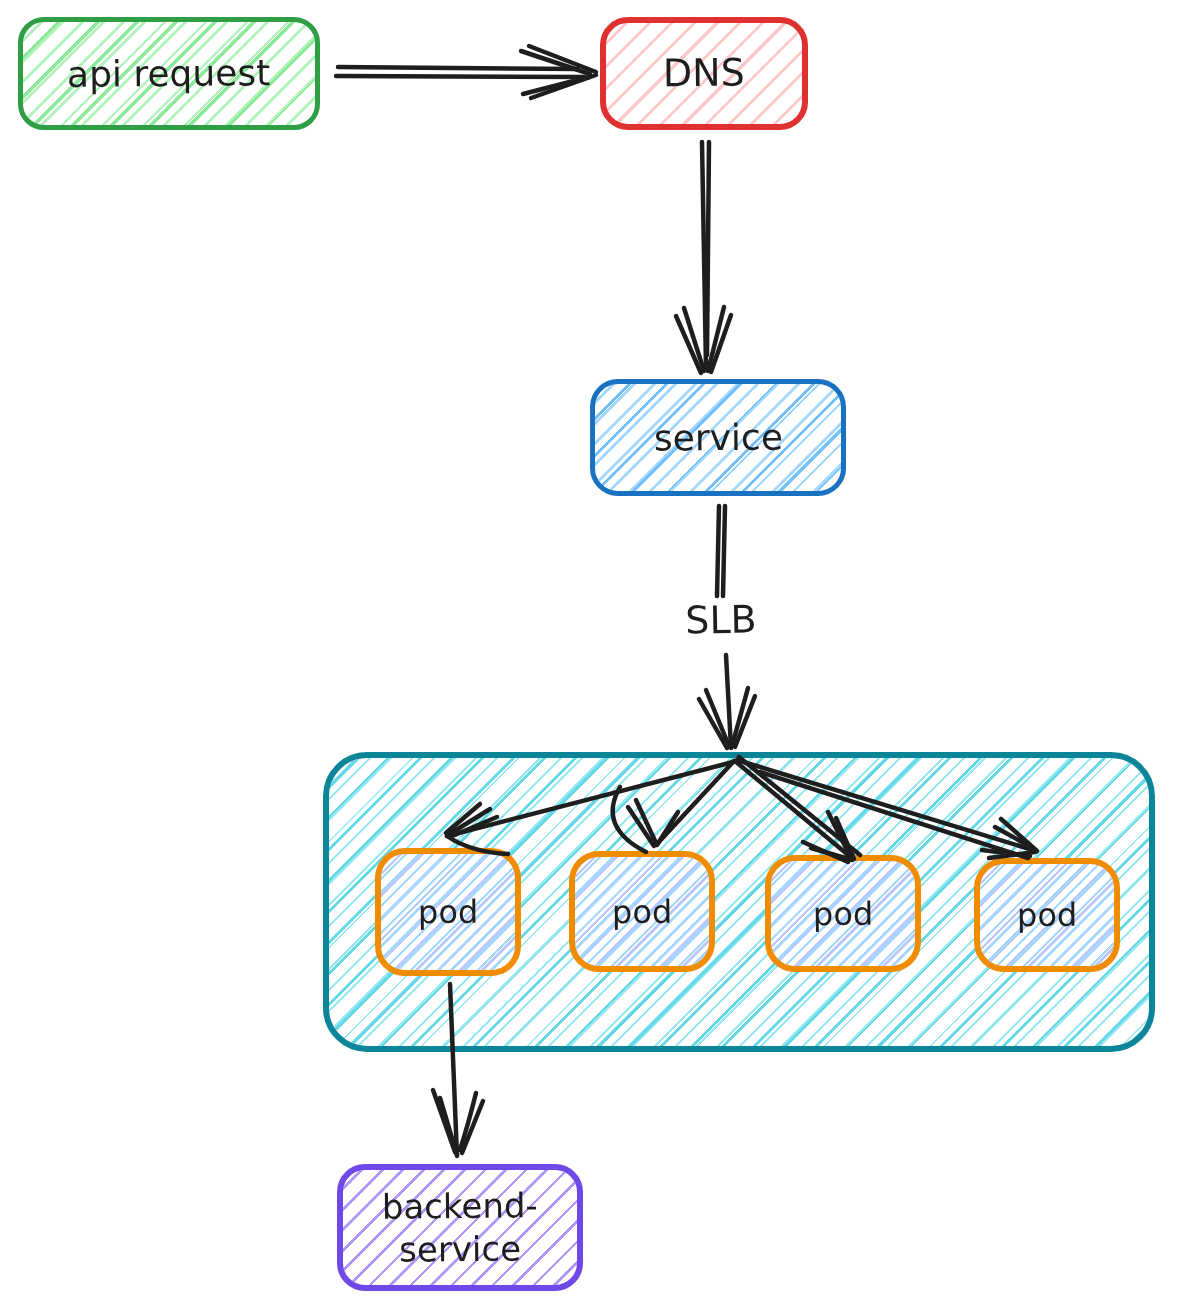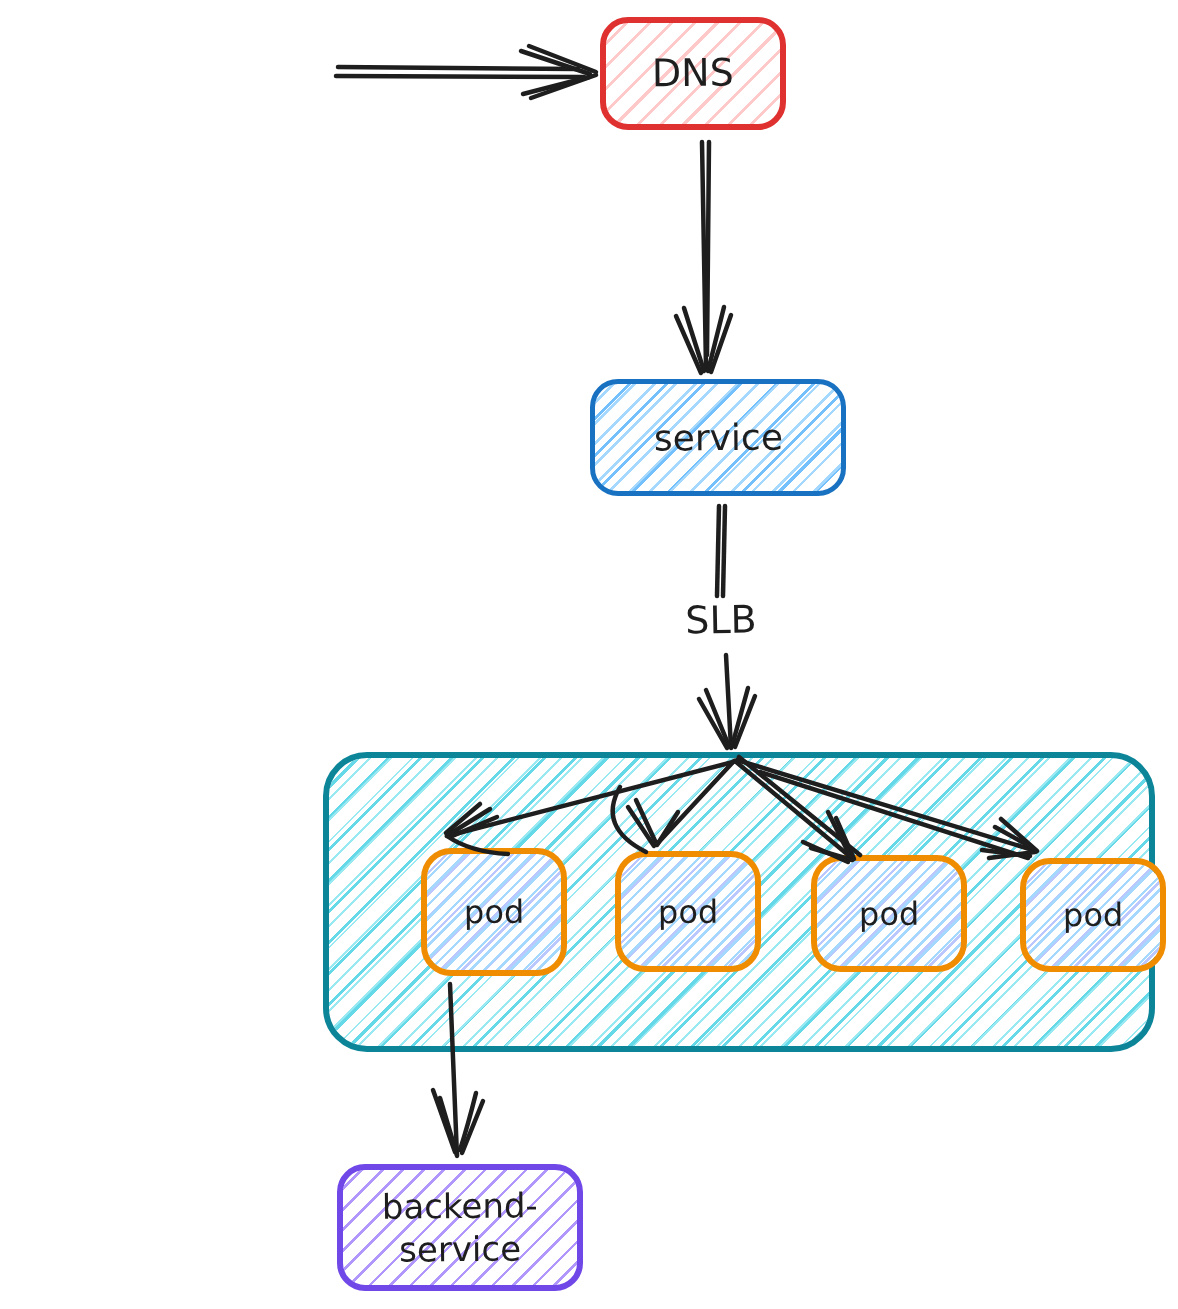--- a/index.html
+++ b/index.html
@@ -26,21 +26,21 @@
     left:18px;top:17px;width:302px;height:113px;
     border:5px solid var(--green-border,#2f9e44);
     border-radius:26px;
     font-size:36px;
     background-image:
       repeating-linear-gradient(135deg, transparent 0 12px, var(--green-hatch-light,#b2f2bb) 12px 14.5px),
       repeating-linear-gradient(135deg, transparent 0 24px, var(--green-hatch,#8ce99a) 24px 27.5px);
   }
   
   .dns{
-    left:600px;top:17px;width:186px;height:113px;
+    left:600px;top:17px;width:208px;height:113px;
     border:6px solid var(--red-border,#e03131);
     border-radius:28px;
     font-size:38px;
     background-image:
       repeating-linear-gradient(135deg, transparent 0 13px, var(--red-hatch,#ffc9c9) 13px 16px);
   }
   
   .service{
     left:590px;top:379px;width:256px;height:117px;
     border:5px solid var(--blue-border,#1971c2);
@@ -62,21 +62,20 @@
   
   .pod{
     border:6px solid var(--orange-border,#f08c00);
     border-radius:30px;
     font-size:32px;
     background-color:#fff;
     background-image:
       repeating-linear-gradient(135deg, transparent 0 7px, var(--pod-hatch-a,#a5d8ff) 7px 9.5px),
       repeating-linear-gradient(135deg, transparent 0 13px, var(--pod-hatch-b,#bac8ff) 13px 15.5px);
     z-index:2;
-    margin-left:46px;
   }
   .pod1{left:375px;top:848px;width:146px;height:128px;}
   .pod2{left:569px;top:851px;width:146px;height:121px;}
   .pod3{left:765px;top:855px;width:156px;height:117px;}
   .pod4{left:974px;top:858px;width:146px;height:114px;}
   
   .backend{
     left:326px;top:1164px;width:246px;height:127px;
     border:6px solid var(--purple-border,#7048e8);
     border-radius:28px;
@@ -105,20 +104,23 @@
     stroke-width:4.5;
     stroke-linecap:round;
     fill:none;
   }
 </style>
 </head>
 <body>
 
 <div class="canvas">
 
+  <div class="node api">
+    <span class="lbl">api request</span>
+  </div>
 
   <div class="node dns">
     <span class="lbl">DNS</span>
   </div>
 
   <div class="node service">
     <span class="lbl">service</span>
   </div>
 
   <div class="edge-label">SLB</div>

